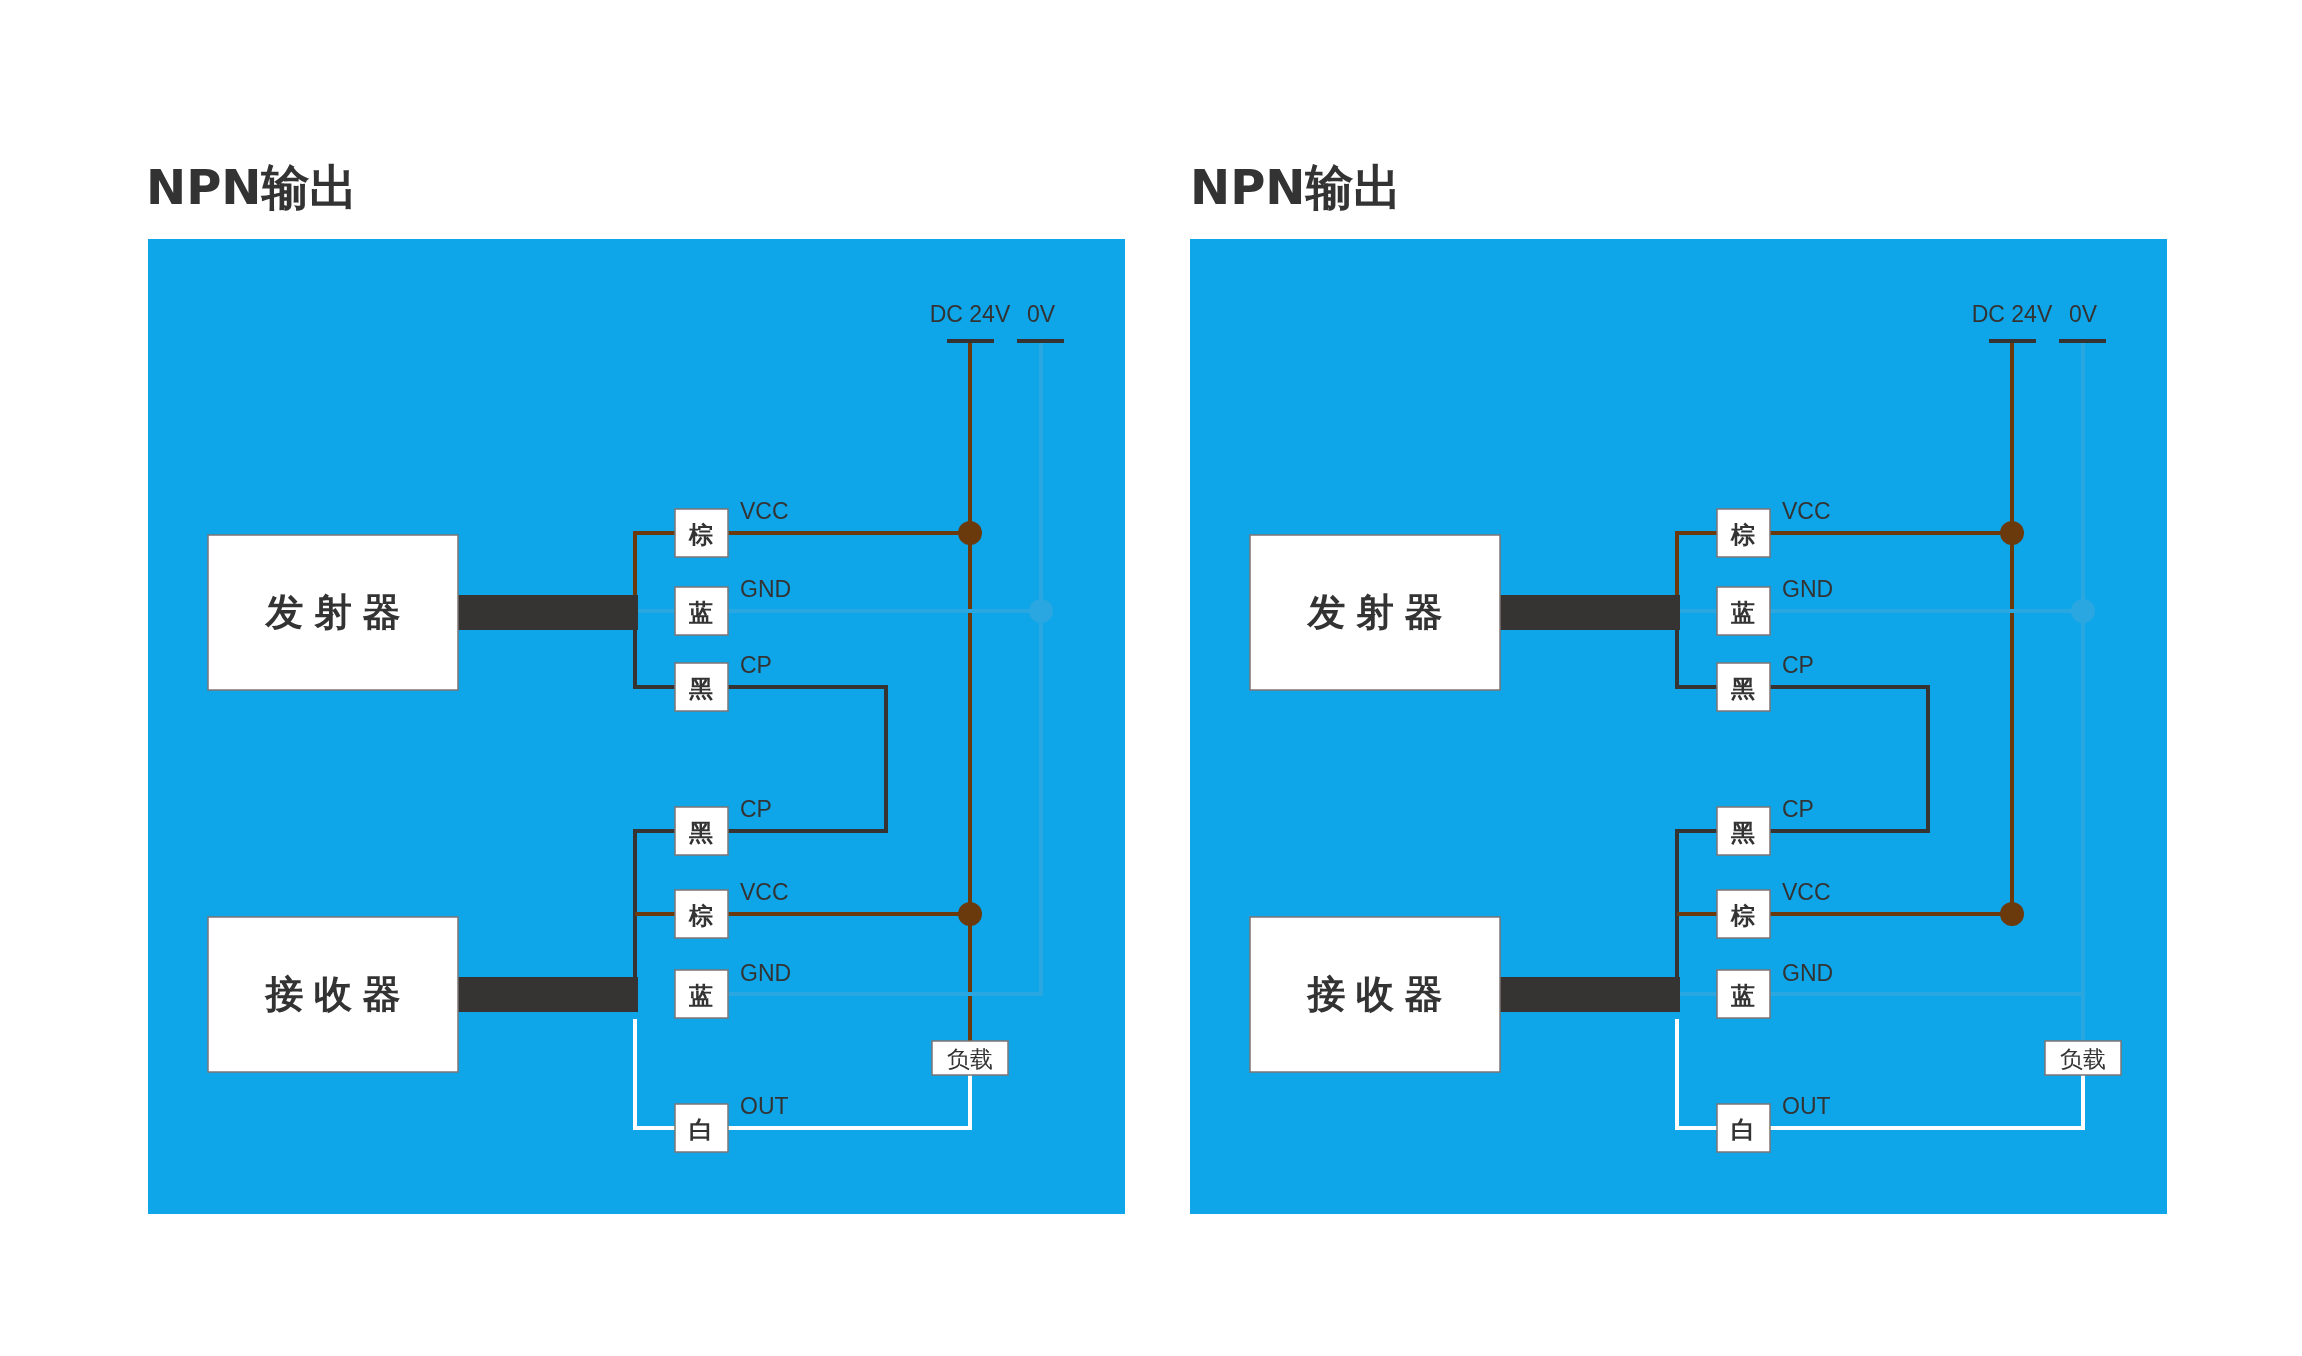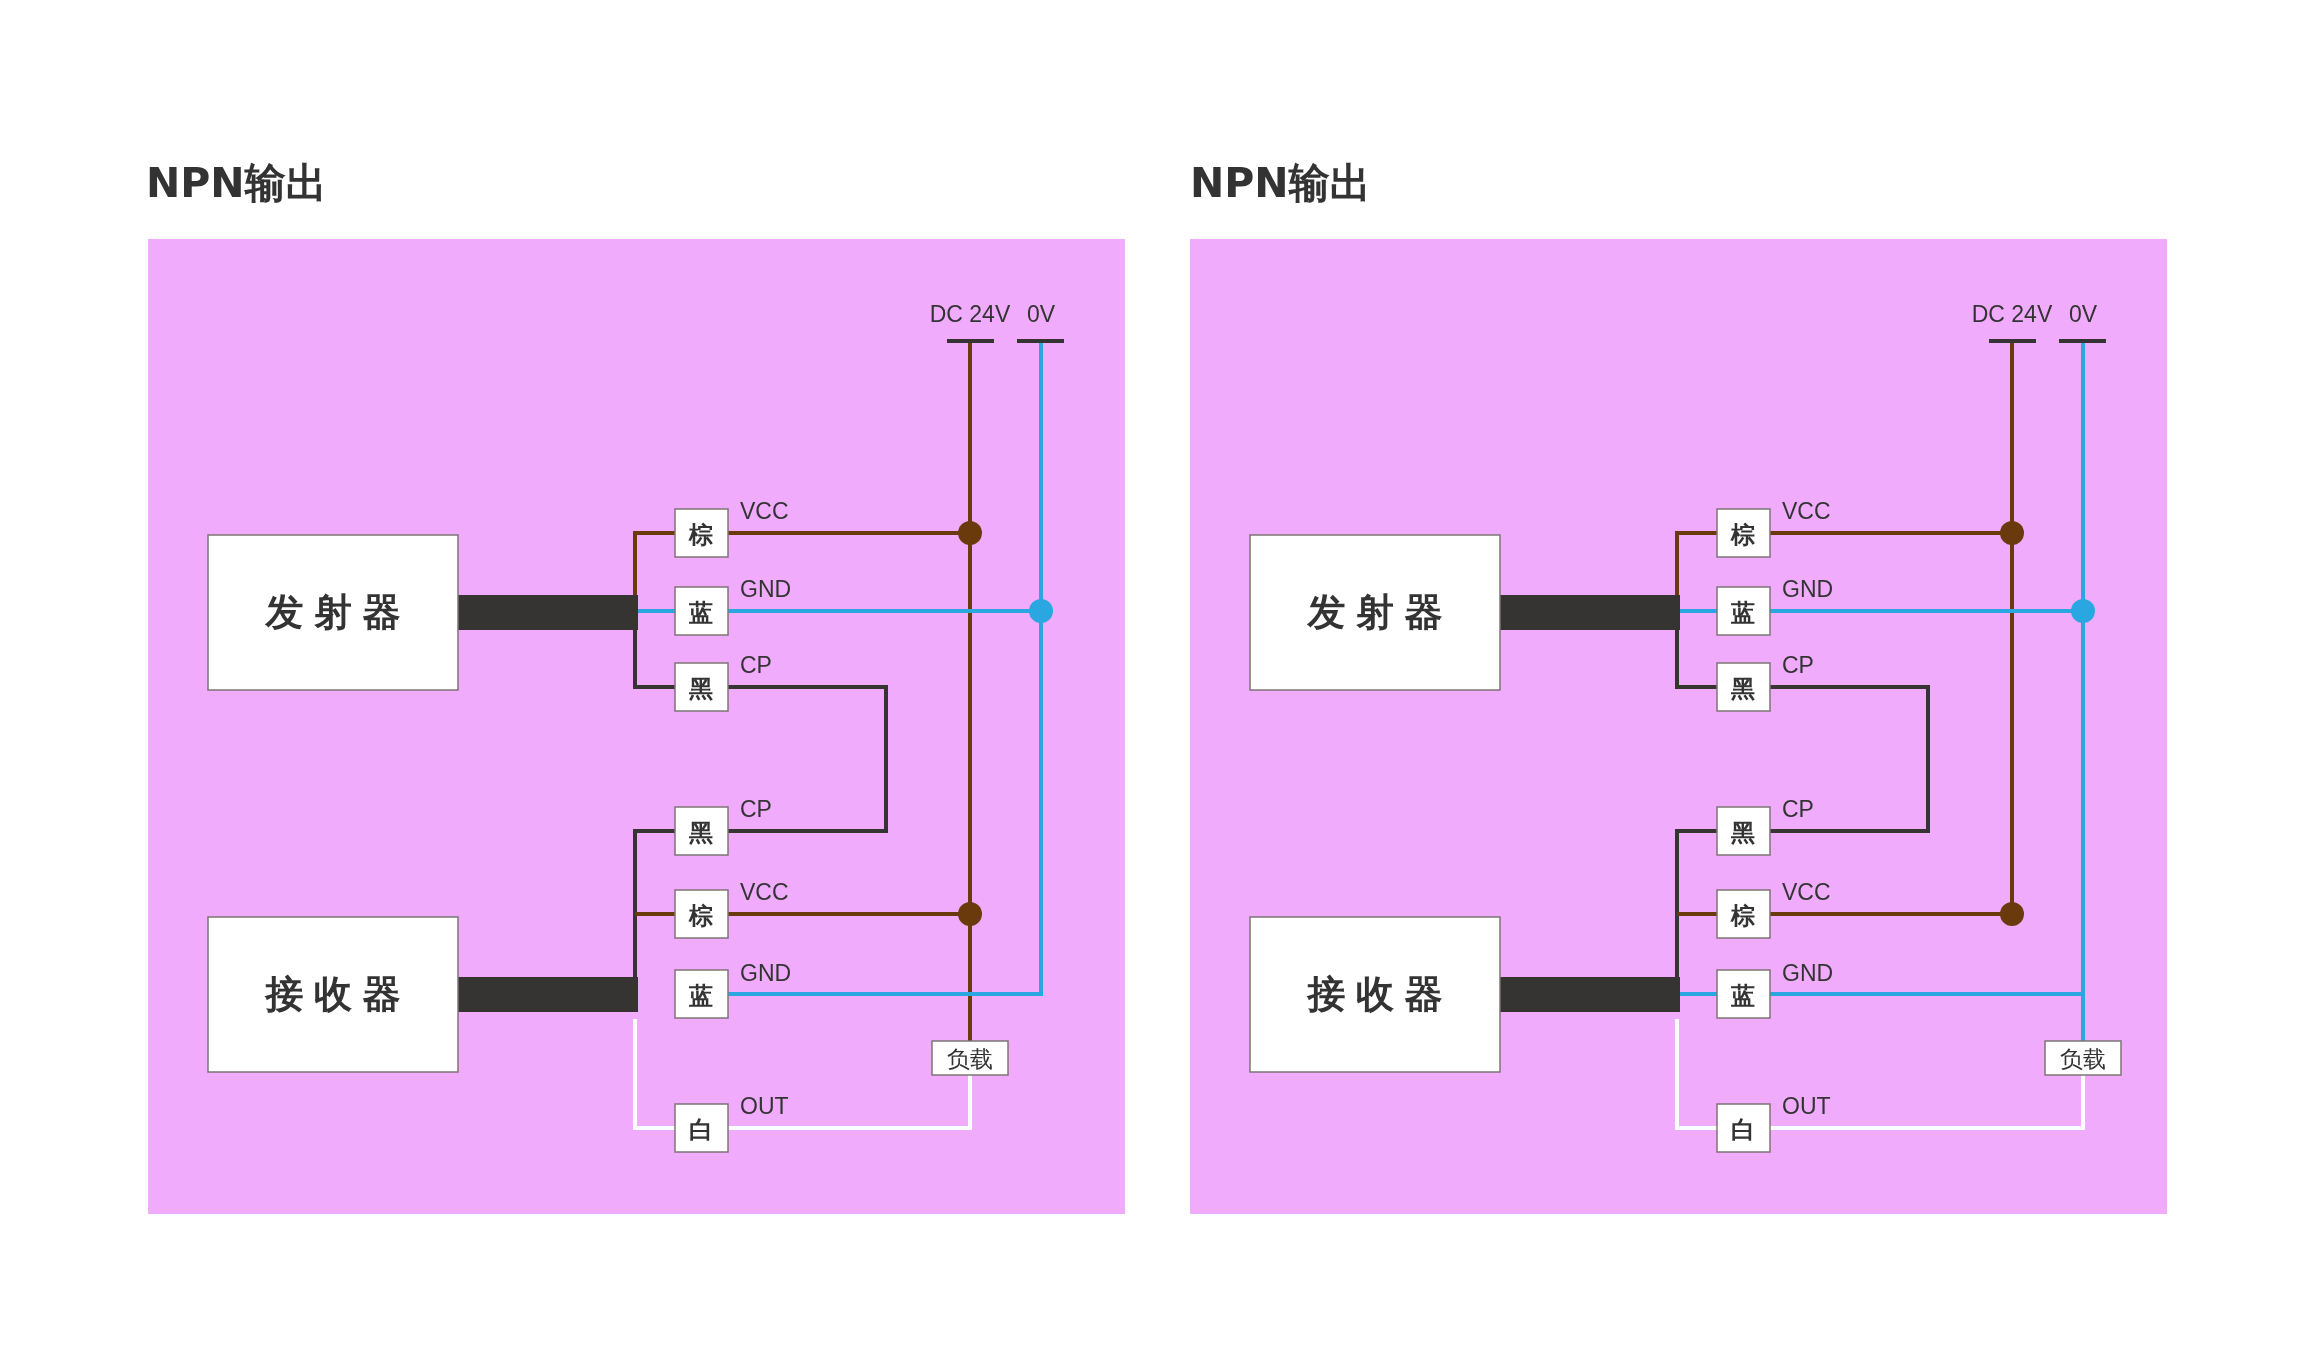--- a/index.html
+++ b/index.html
@@ -1,18 +1,18 @@
 <!DOCTYPE html>
 <html><head>
 <meta charset="utf-8">
 <style>
   html,body{margin:0;padding:0;background:#ffffff;}
   body{width:2302px;height:1356px;position:relative;overflow:hidden;font-family:"DejaVu Sans","Liberation Sans",sans-serif;}
-  .title{position:absolute;top:156px;font-size:41px;font-weight:bold;color:#333333;letter-spacing:0px;}
-  .panel{position:absolute;top:239px;width:977px;height:975px;background:#f0abfc;}
+  .title{position:absolute;top:156px;font-size:48px;font-weight:bold;color:#333333;letter-spacing:0px;}
+  .panel{position:absolute;top:239px;width:977px;height:975px;background:#0ea5e9;}
   svg{position:absolute;left:0;top:0;}
   .t{font-family:"Liberation Sans","DejaVu Sans",sans-serif;fill:#333333;}
 </style>
 </head>
 <body>
 
 <div class="title" style="left:146px;">NPN输出</div>
 <div class="title" style="left:1190px;">NPN输出</div>
 
 <div class="panel" style="left:148px;">

